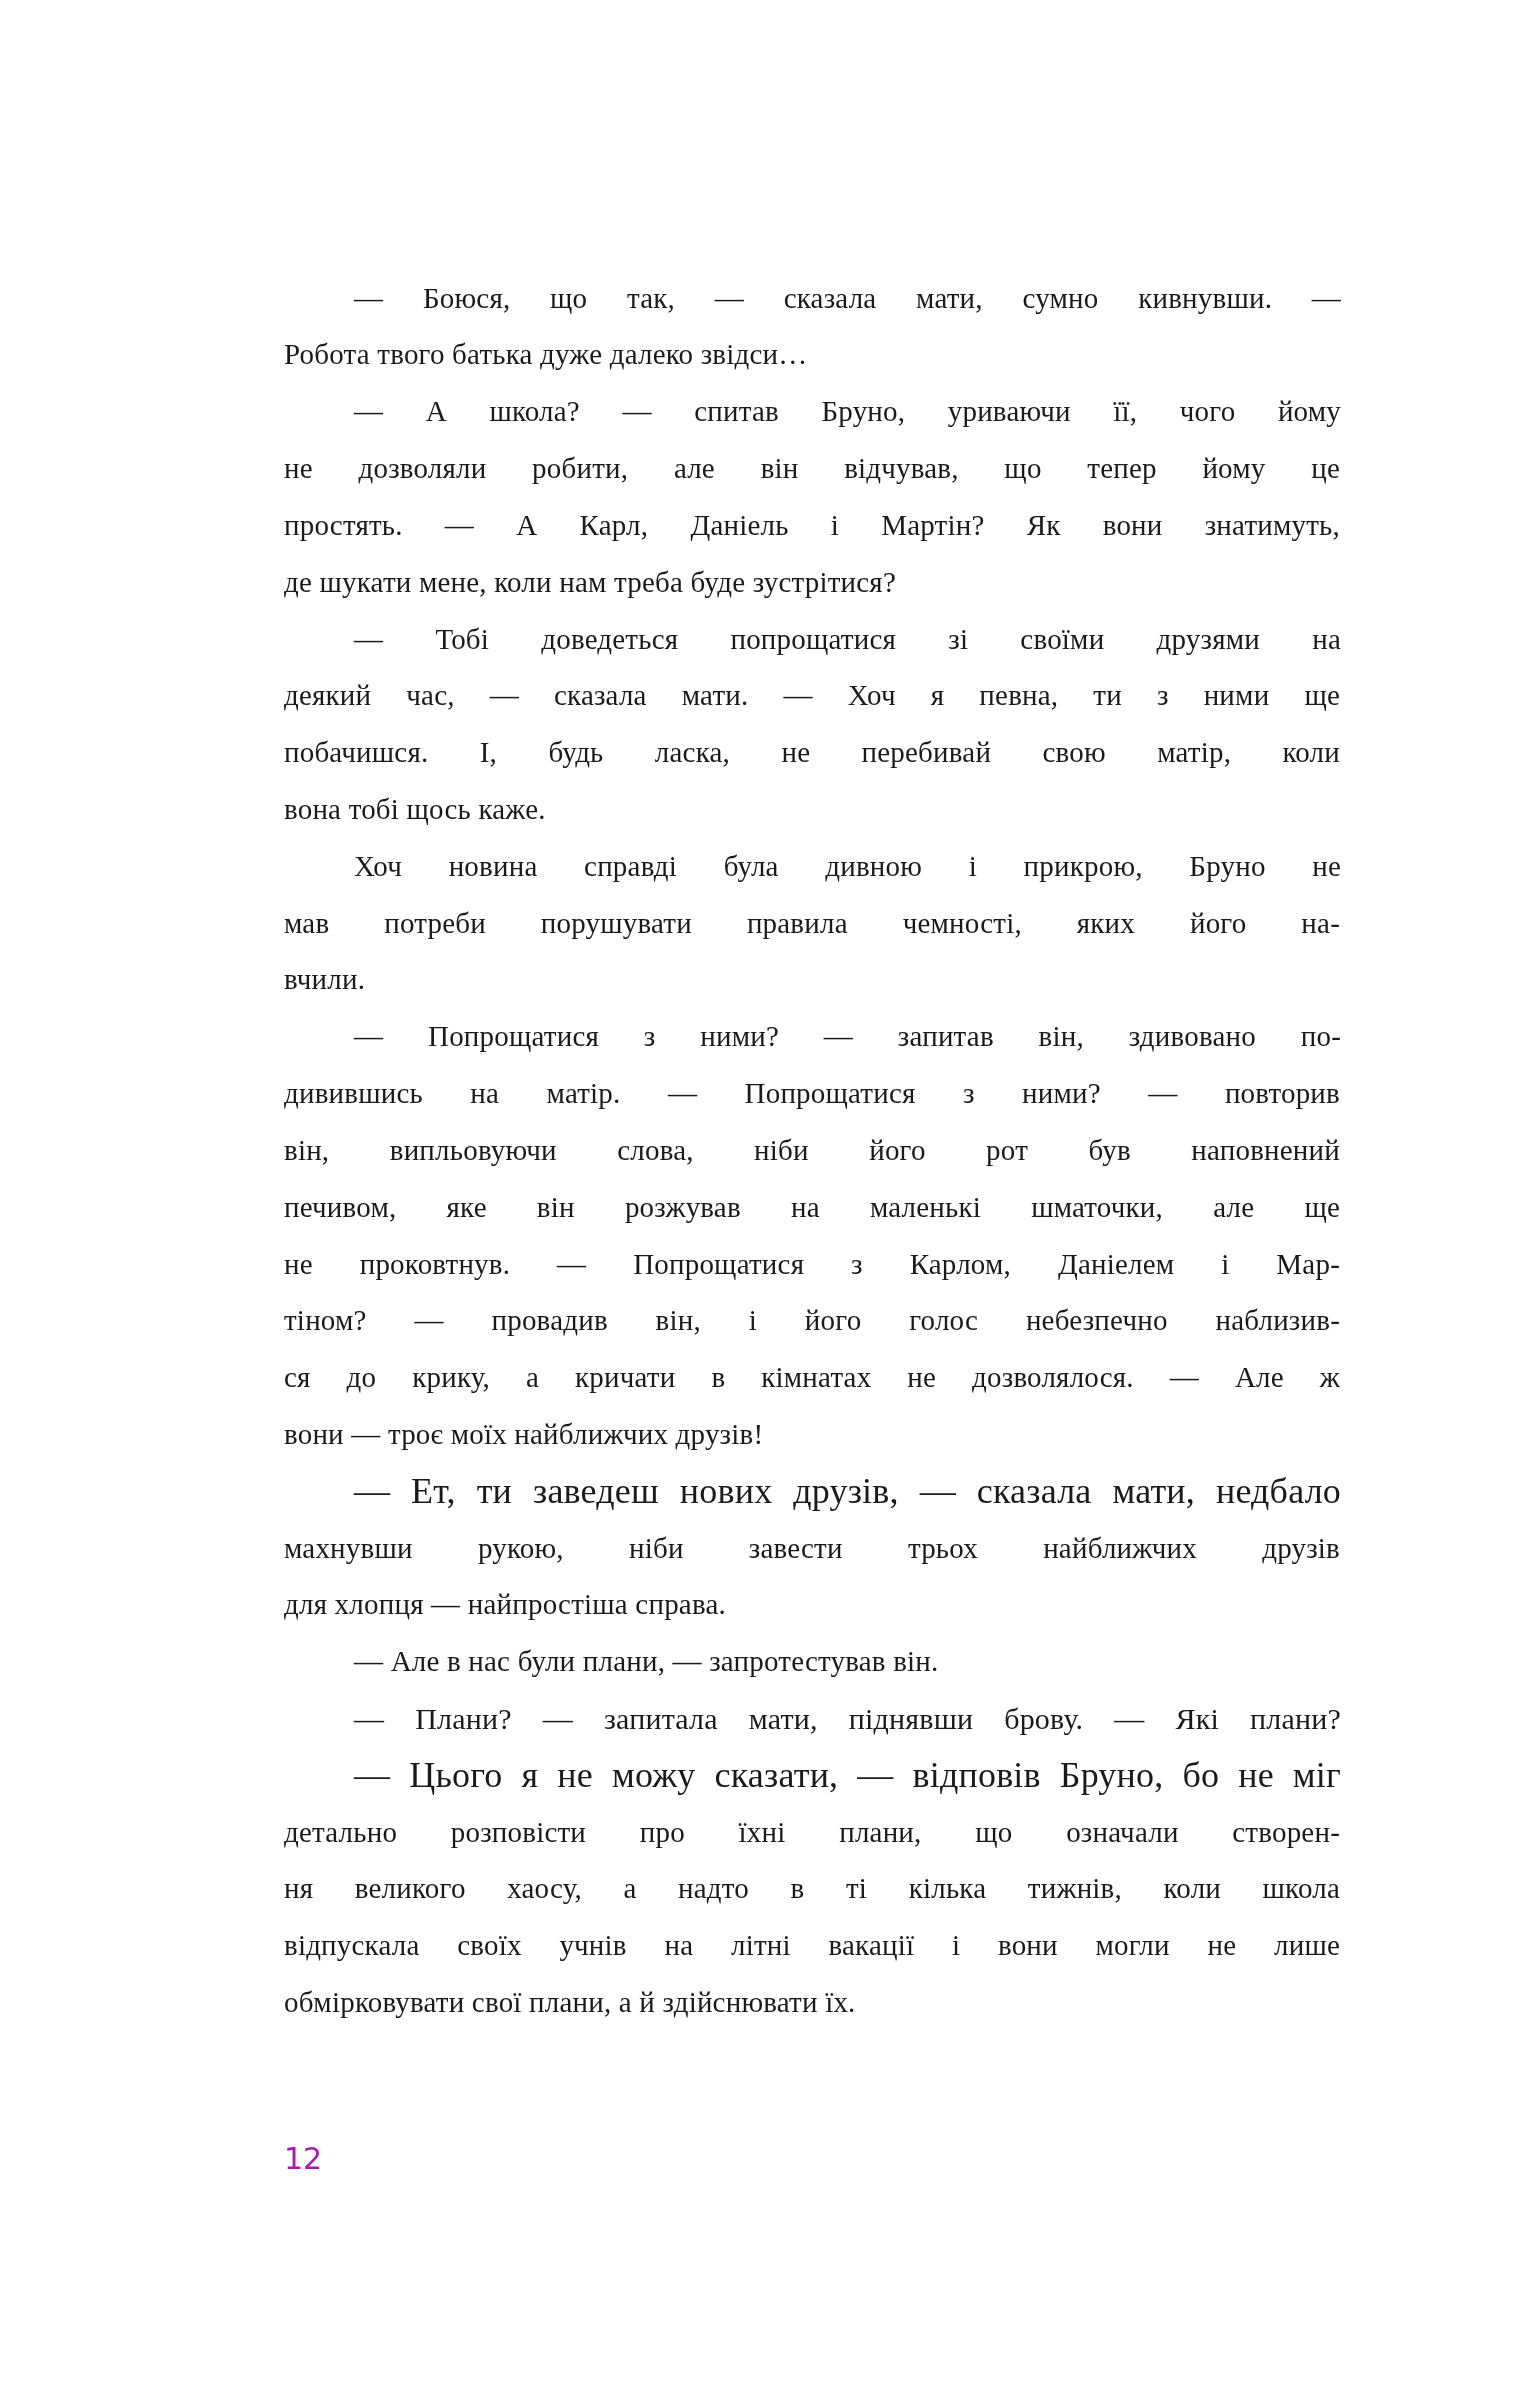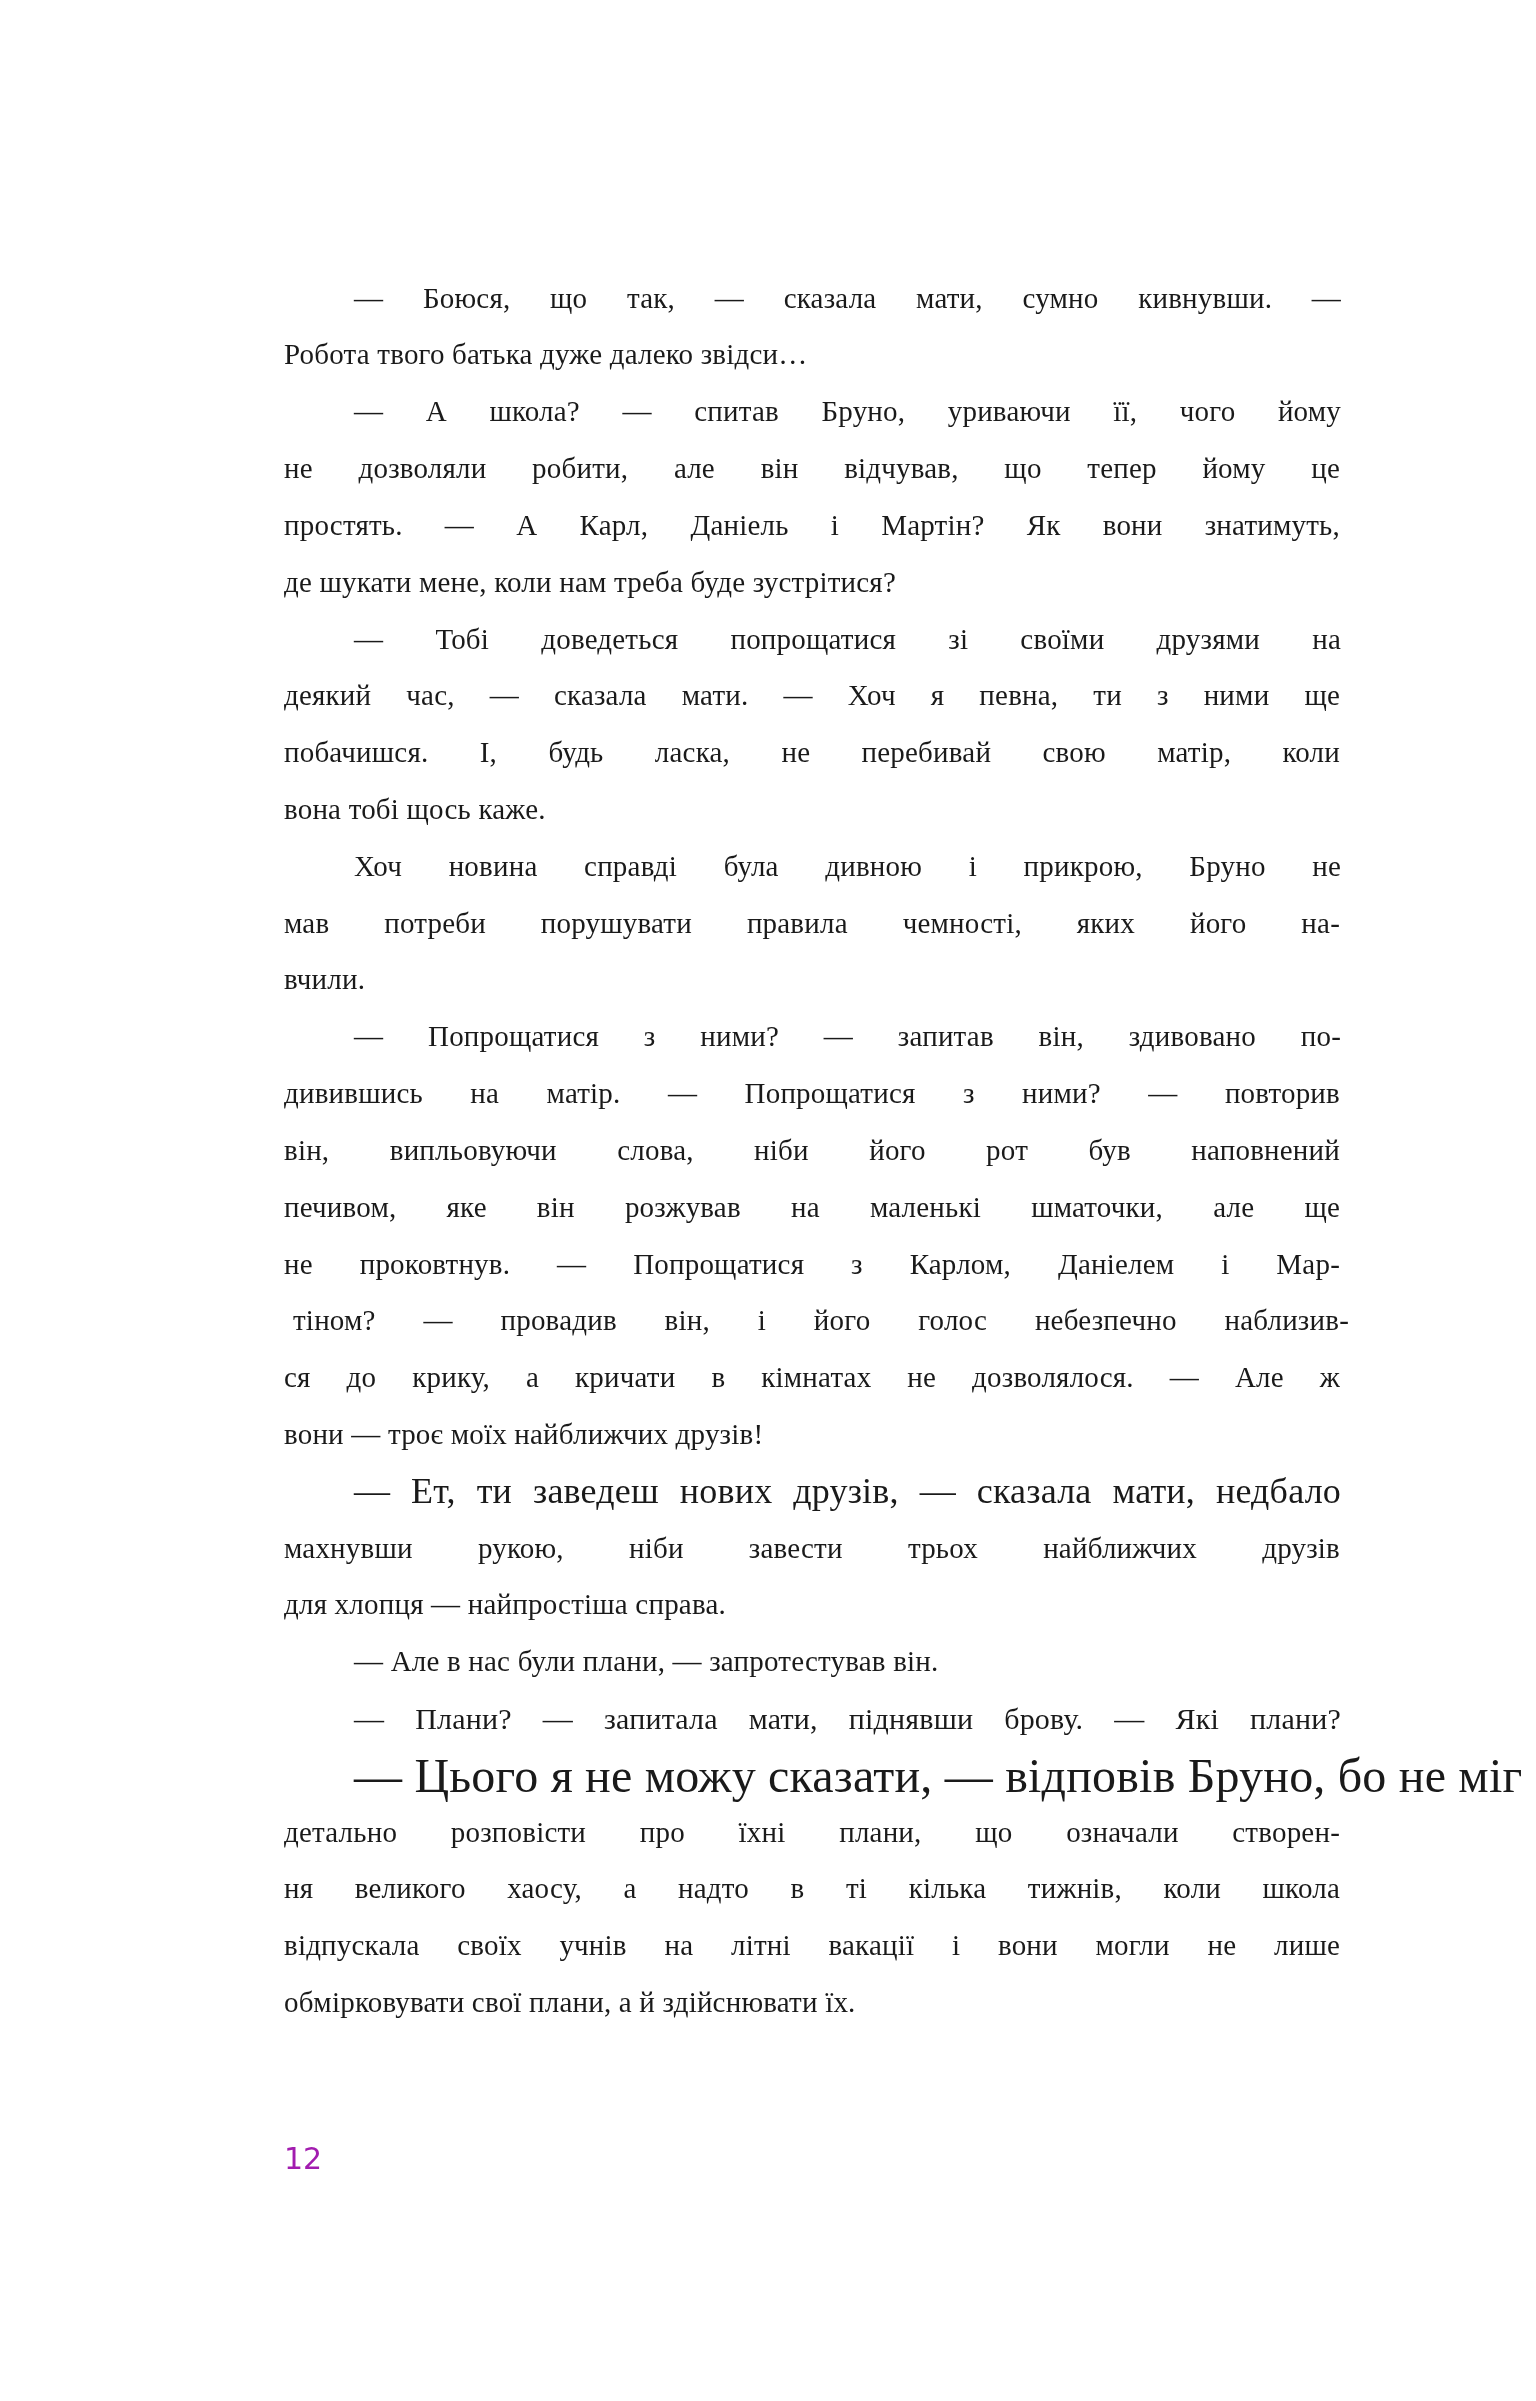--- a/index.html
+++ b/index.html
@@ -48,29 +48,29 @@
     <div class="line" style="top: 724px; white-space: nowrap;">побачишся. І, будь ласка, не перебивай свою матір, коли</div>
     <div class="line last" style="top: 781px; white-space: nowrap;">вона тобі щось каже.</div>
     <div class="line indent" style="top: 838px; white-space: nowrap;">Хоч новина справді була дивною і прикрою, Бруно не</div>
     <div class="line" style="top: 895px; white-space: nowrap;">мав потреби порушувати правила чемності, яких його на-</div>
     <div class="line last" style="top: 951px; white-space: nowrap;">вчили.</div>
     <div class="line indent" style="top: 1008px; white-space: nowrap;">— Попрощатися з ними? — запитав він, здивовано по-</div>
     <div class="line" style="top: 1065px; white-space: nowrap;">дивившись на матір. — Попрощатися з ними? — повторив</div>
     <div class="line" style="top: 1122px; white-space: nowrap;">він, випльовуючи слова, ніби його рот був наповнений</div>
     <div class="line" style="top: 1179px; white-space: nowrap;">печивом, яке він розжував на маленькі шматочки, але ще</div>
     <div class="line" style="top: 1236px; white-space: nowrap;">не проковтнув. — Попрощатися з Карлом, Даніелем і Мар-</div>
-    <div class="line" style="top: 1292px; white-space: nowrap; margin-left: 9px;">тіном? — провадив він, і його голос небезпечно наблизив-</div>
+    <div class="line" style="top: 1292px; white-space: nowrap;">тіном? — провадив він, і його голос небезпечно наблизив-</div>
     <div class="line" style="top: 1349px; white-space: nowrap;">ся до крику, а кричати в кімнатах не дозволялося. — Але ж</div>
     <div class="line last" style="top: 1406px; white-space: nowrap;">вони — троє моїх найближчих друзів!</div>
     <div class="line indent" style="top: 1463px; white-space: nowrap; font-size: 36px;">— Ет, ти заведеш нових друзів, — сказала мати, недбало</div>
     <div class="line" style="top: 1520px; white-space: nowrap;">махнувши рукою, ніби завести трьох найближчих друзів</div>
     <div class="line last" style="top: 1576px; white-space: nowrap;">для хлопця — найпростіша справа.</div>
     <div class="line indent last" style="top: 1633px; white-space: nowrap;">— Але в нас були плани, — запротестував він.</div>
     <div class="line indent" style="top: 1690px; white-space: nowrap; font-size: 30px;">— Плани? — запитала мати, піднявши брову. — Які плани?</div>
-    <div class="line indent" style="top: 1747px; white-space: nowrap; font-size: 48px;">— Цього я не можу сказати, — відповів Бруно, бо не міг</div>
+    <div class="line indent" style="top: 1747px; white-space: nowrap; font-size: 36px;">— Цього я не можу сказати, — відповів Бруно, бо не міг</div>
     <div class="line" style="top: 1804px; white-space: nowrap;">детально розповісти про їхні плани, що означали створен-</div>
     <div class="line" style="top: 1860px; white-space: nowrap;">ня великого хаосу, а надто в ті кілька тижнів, коли школа</div>
     <div class="line" style="top: 1917px; white-space: nowrap;">відпускала своїх учнів на літні вакації і вони могли не лише</div>
     <div class="line last" style="top: 1974px; white-space: nowrap;">обмірковувати свої плани, а й здійснювати їх.</div>
   </div>
   <div class="page-number">12</div>
 </div>
 
 
 </body></html>

